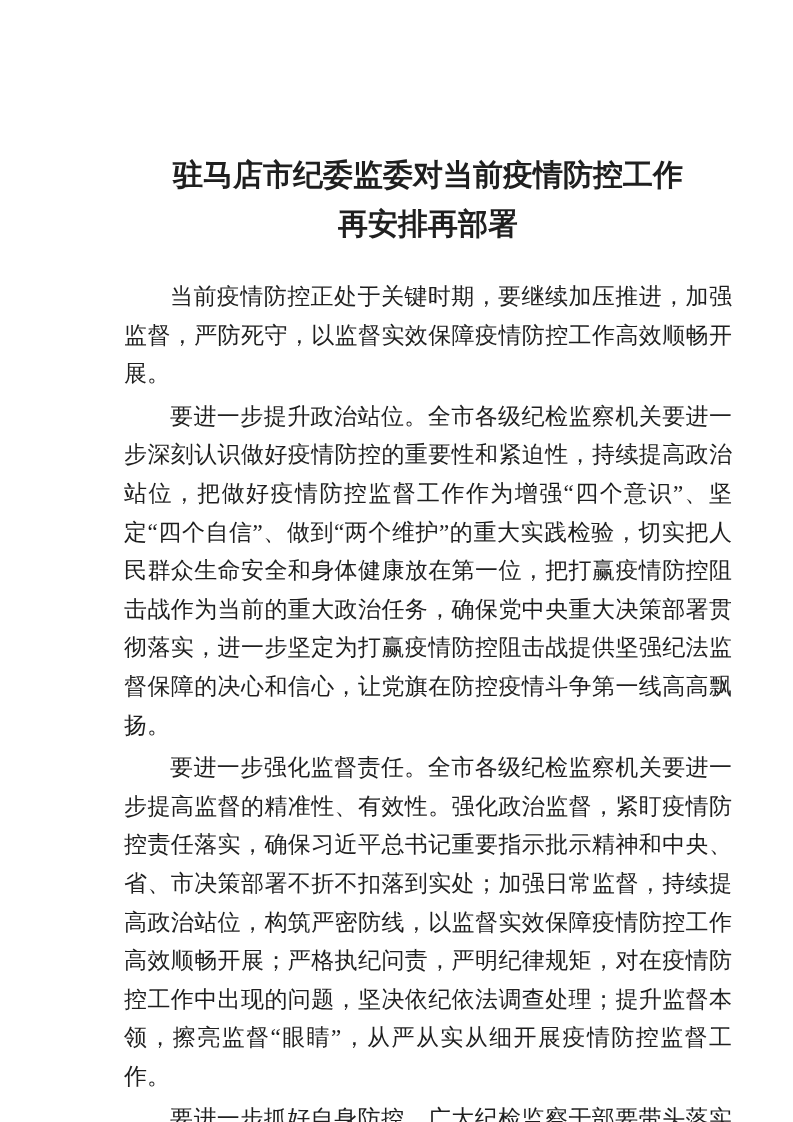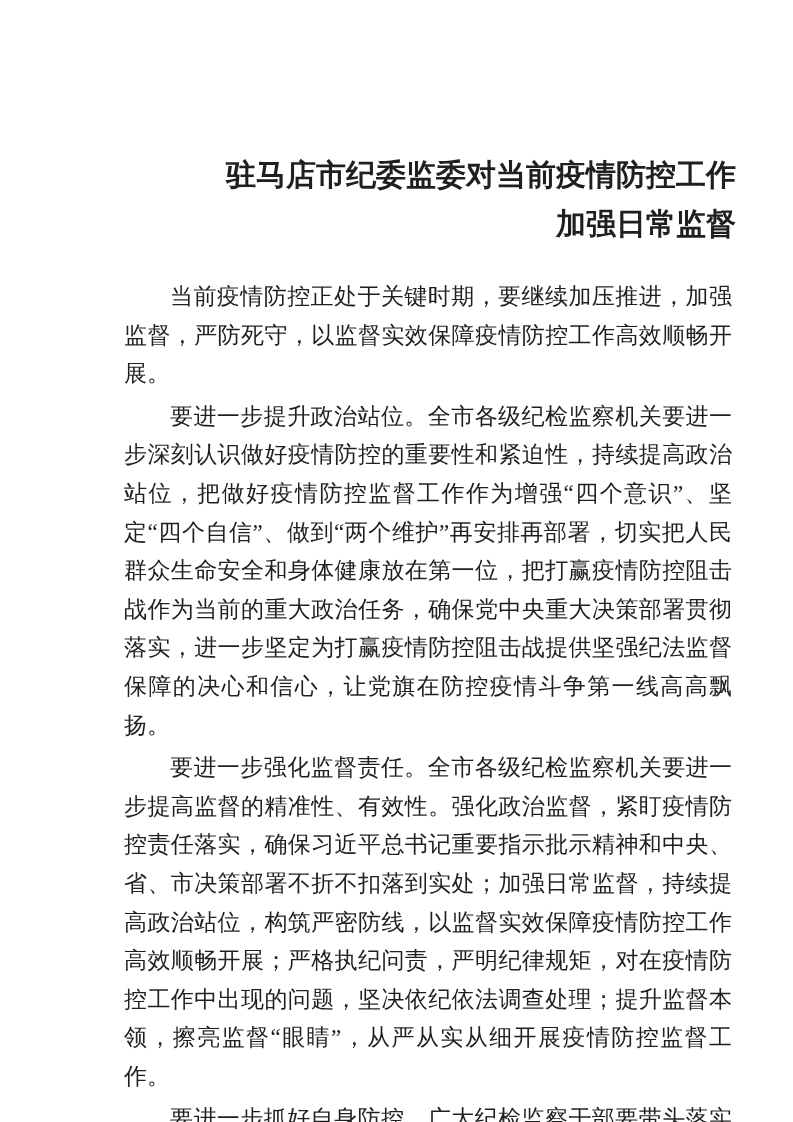--- a/index.html
+++ b/index.html
@@ -11,21 +11,21 @@
     position: relative;
     width: 793px;
     height: 1122px;
     background: #ffffff;
     overflow: hidden;
     font-family: "Liberation Serif", "DejaVu Serif", serif;
     color: #1f1f1f;
   }
   .doc-title {
     margin: 150px 57px 0 120px;
-    text-align: right;
+    text-align: center;
     font-size: 30px;
     line-height: 49px;
     font-weight: bold;
     color: #1f1f1f;
   }
   .doc-title .title-line {
     display: block;
   }
   .doc-body {
     margin: 30px 57px 0 120px;
@@ -40,21 +40,21 @@
     text-indent: 2em;
     color: #1f1f1f;
   }
 </style>
 </head>
 <body>
 
 <div class="page">
   <h1 class="doc-title">
     <span class="title-line">驻马店市纪委监委对当前疫情防控工作</span>
-    <span class="title-line">加强日常监督</span>
+    <span class="title-line">再安排再部署</span>
   </h1>
   <div class="doc-body">
     <p>当前疫情防控正处于关键时期，要继续加压推进，加强监督，严防死守，以监督实效保障疫情防控工作高效顺畅开展。</p>
-    <p>要进一步提升政治站位。全市各级纪检监察机关要进一步深刻认识做好疫情防控的重要性和紧迫性，持续提高政治站位，把做好疫情防控监督工作作为增强“四个意识”、坚定“四个自信”、做到“两个维护”再安排再部署，切实把人民群众生命安全和身体健康放在第一位，把打赢疫情防控阻击战作为当前的重大政治任务，确保党中央重大决策部署贯彻落实，进一步坚定为打赢疫情防控阻击战提供坚强纪法监督保障的决心和信心，让党旗在防控疫情斗争第一线高高飘扬。</p>
+    <p>要进一步提升政治站位。全市各级纪检监察机关要进一步深刻认识做好疫情防控的重要性和紧迫性，持续提高政治站位，把做好疫情防控监督工作作为增强“四个意识”、坚定“四个自信”、做到“两个维护”的重大实践检验，切实把人民群众生命安全和身体健康放在第一位，把打赢疫情防控阻击战作为当前的重大政治任务，确保党中央重大决策部署贯彻落实，进一步坚定为打赢疫情防控阻击战提供坚强纪法监督保障的决心和信心，让党旗在防控疫情斗争第一线高高飘扬。</p>
     <p>要进一步强化监督责任。全市各级纪检监察机关要进一步提高监督的精准性、有效性。强化政治监督，紧盯疫情防控责任落实，确保习近平总书记重要指示批示精神和中央、省、市决策部署不折不扣落到实处；加强日常监督，持续提高政治站位，构筑严密防线，以监督实效保障疫情防控工作高效顺畅开展；严格执纪问责，严明纪律规矩，对在疫情防控工作中出现的问题，坚决依纪依法调查处理；提升监督本领，擦亮监督“眼睛”，从严从实从细开展疫情防控监督工作。</p>
     <p>要进一步抓好自身防控。广大纪检监察干部要带头落实防</p>
   </div>
 </div>
 
 </body></html>

